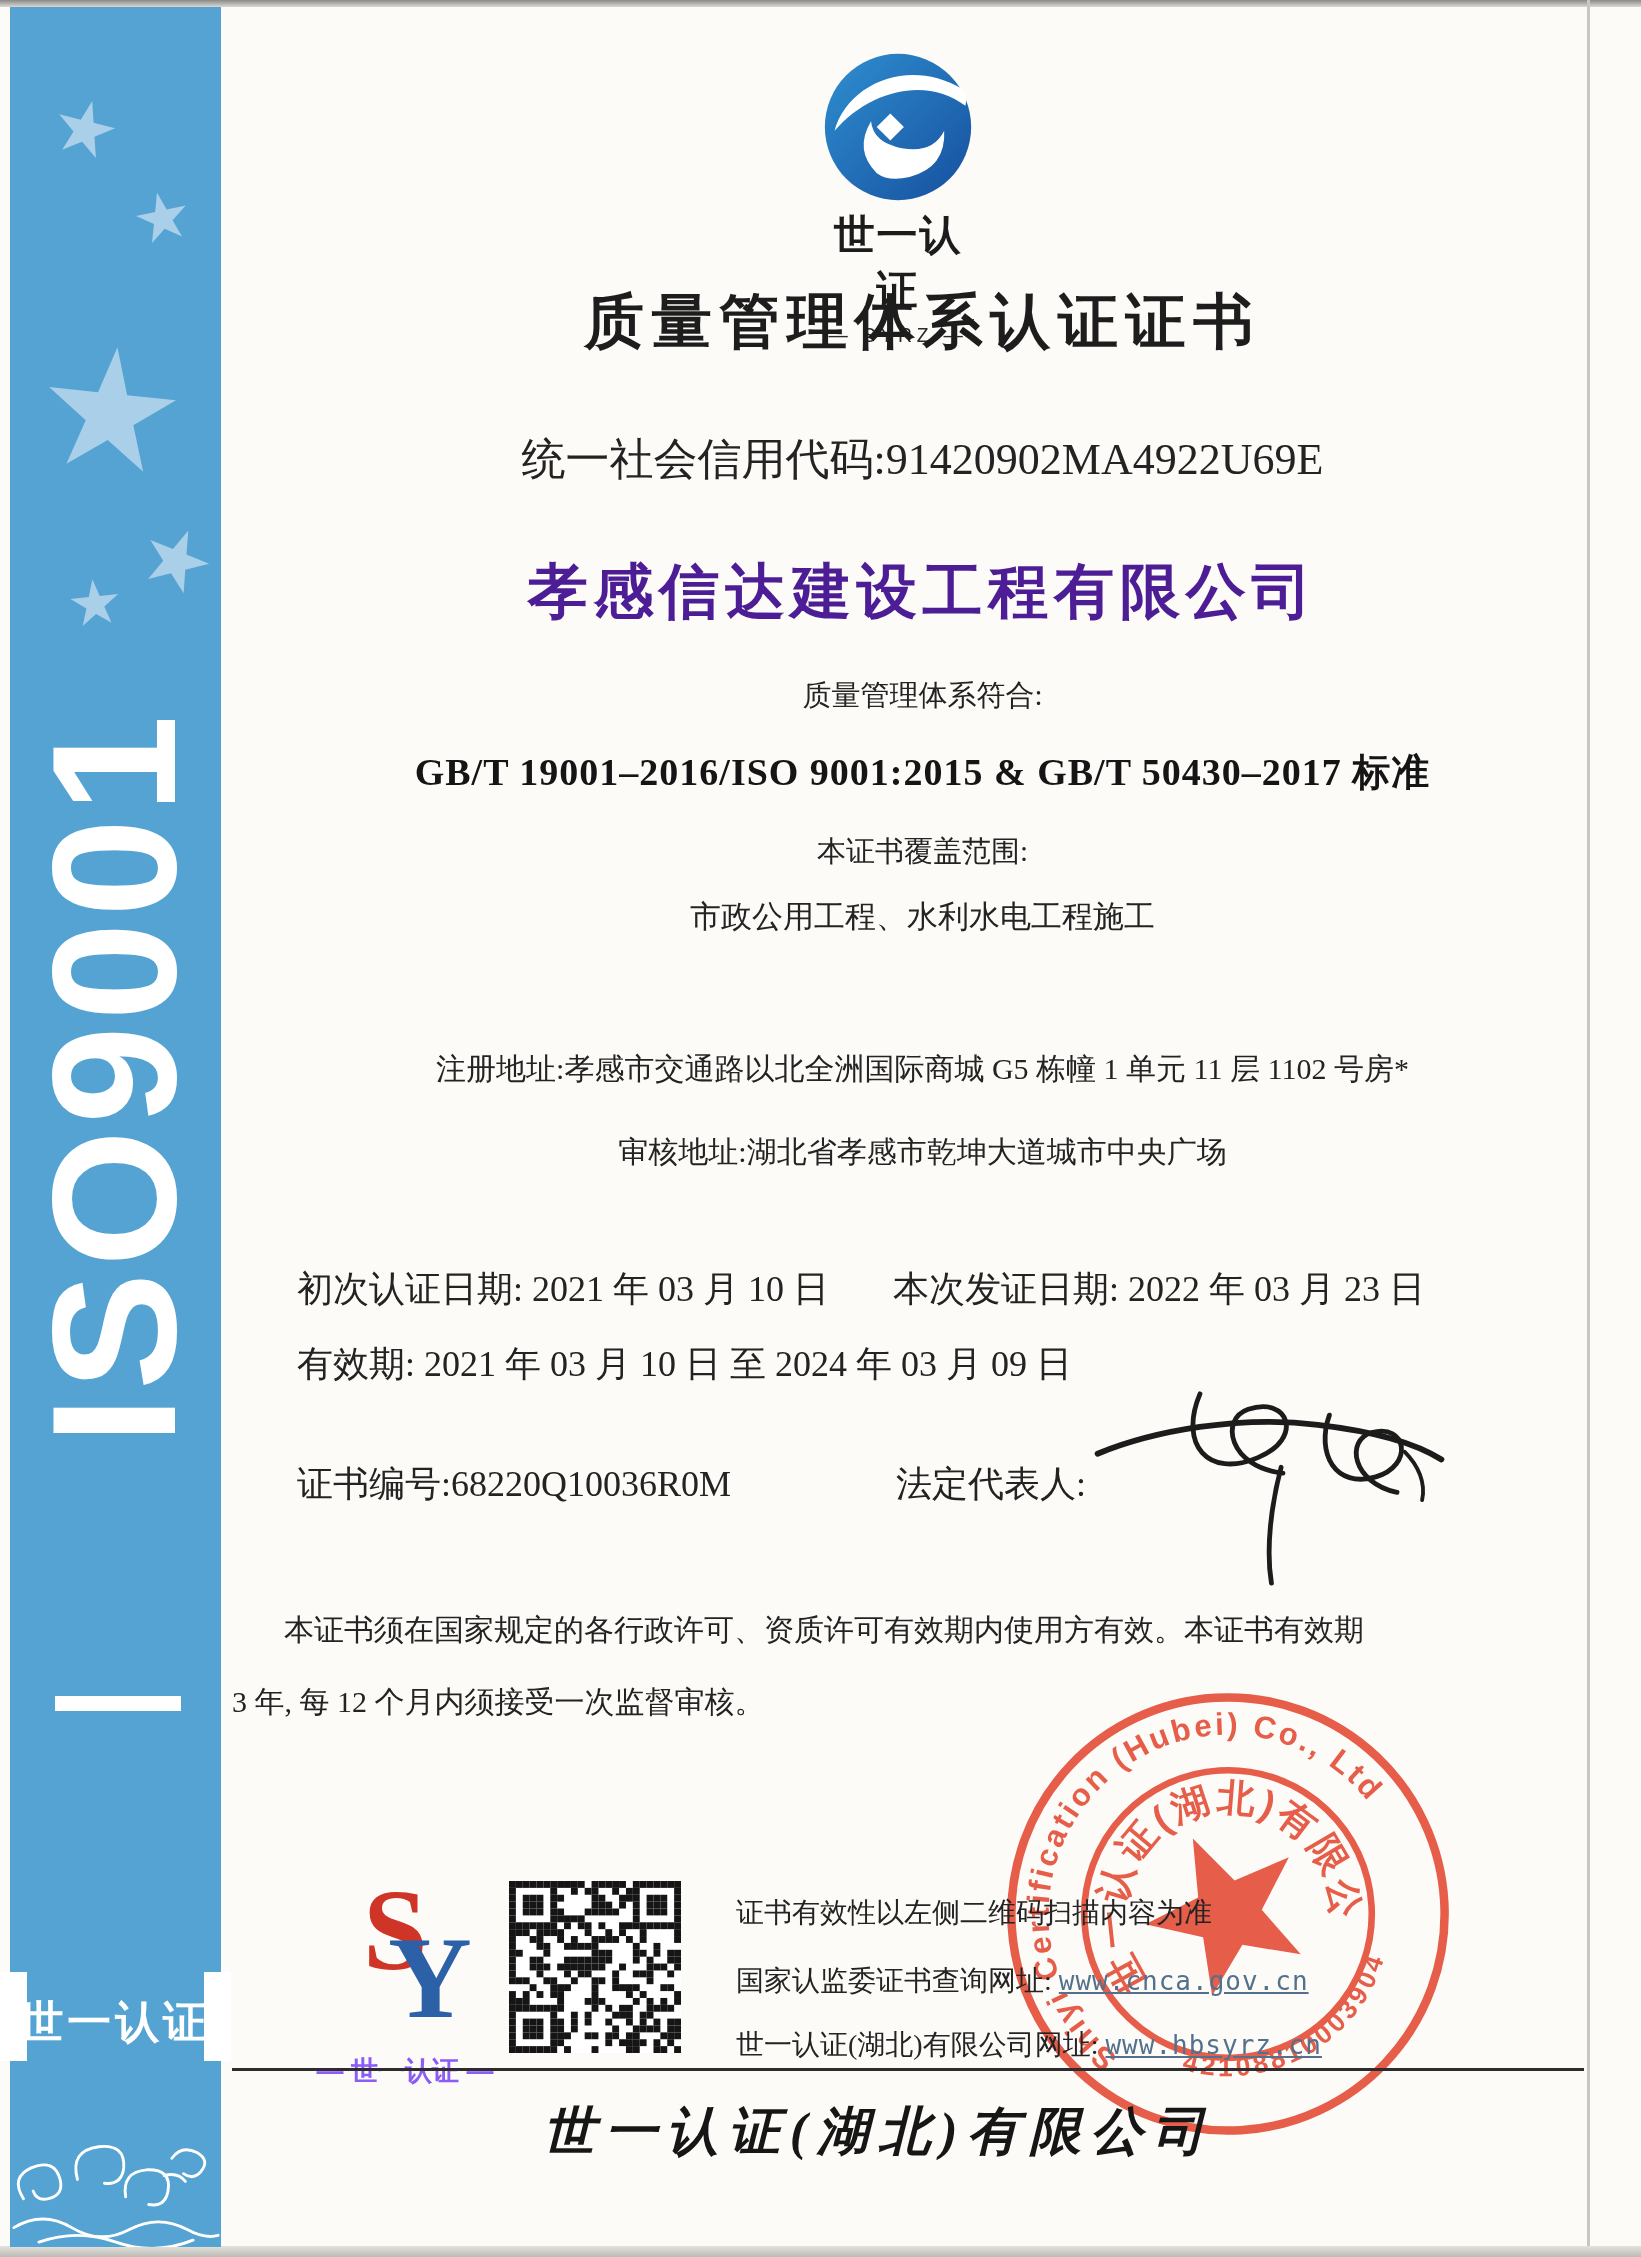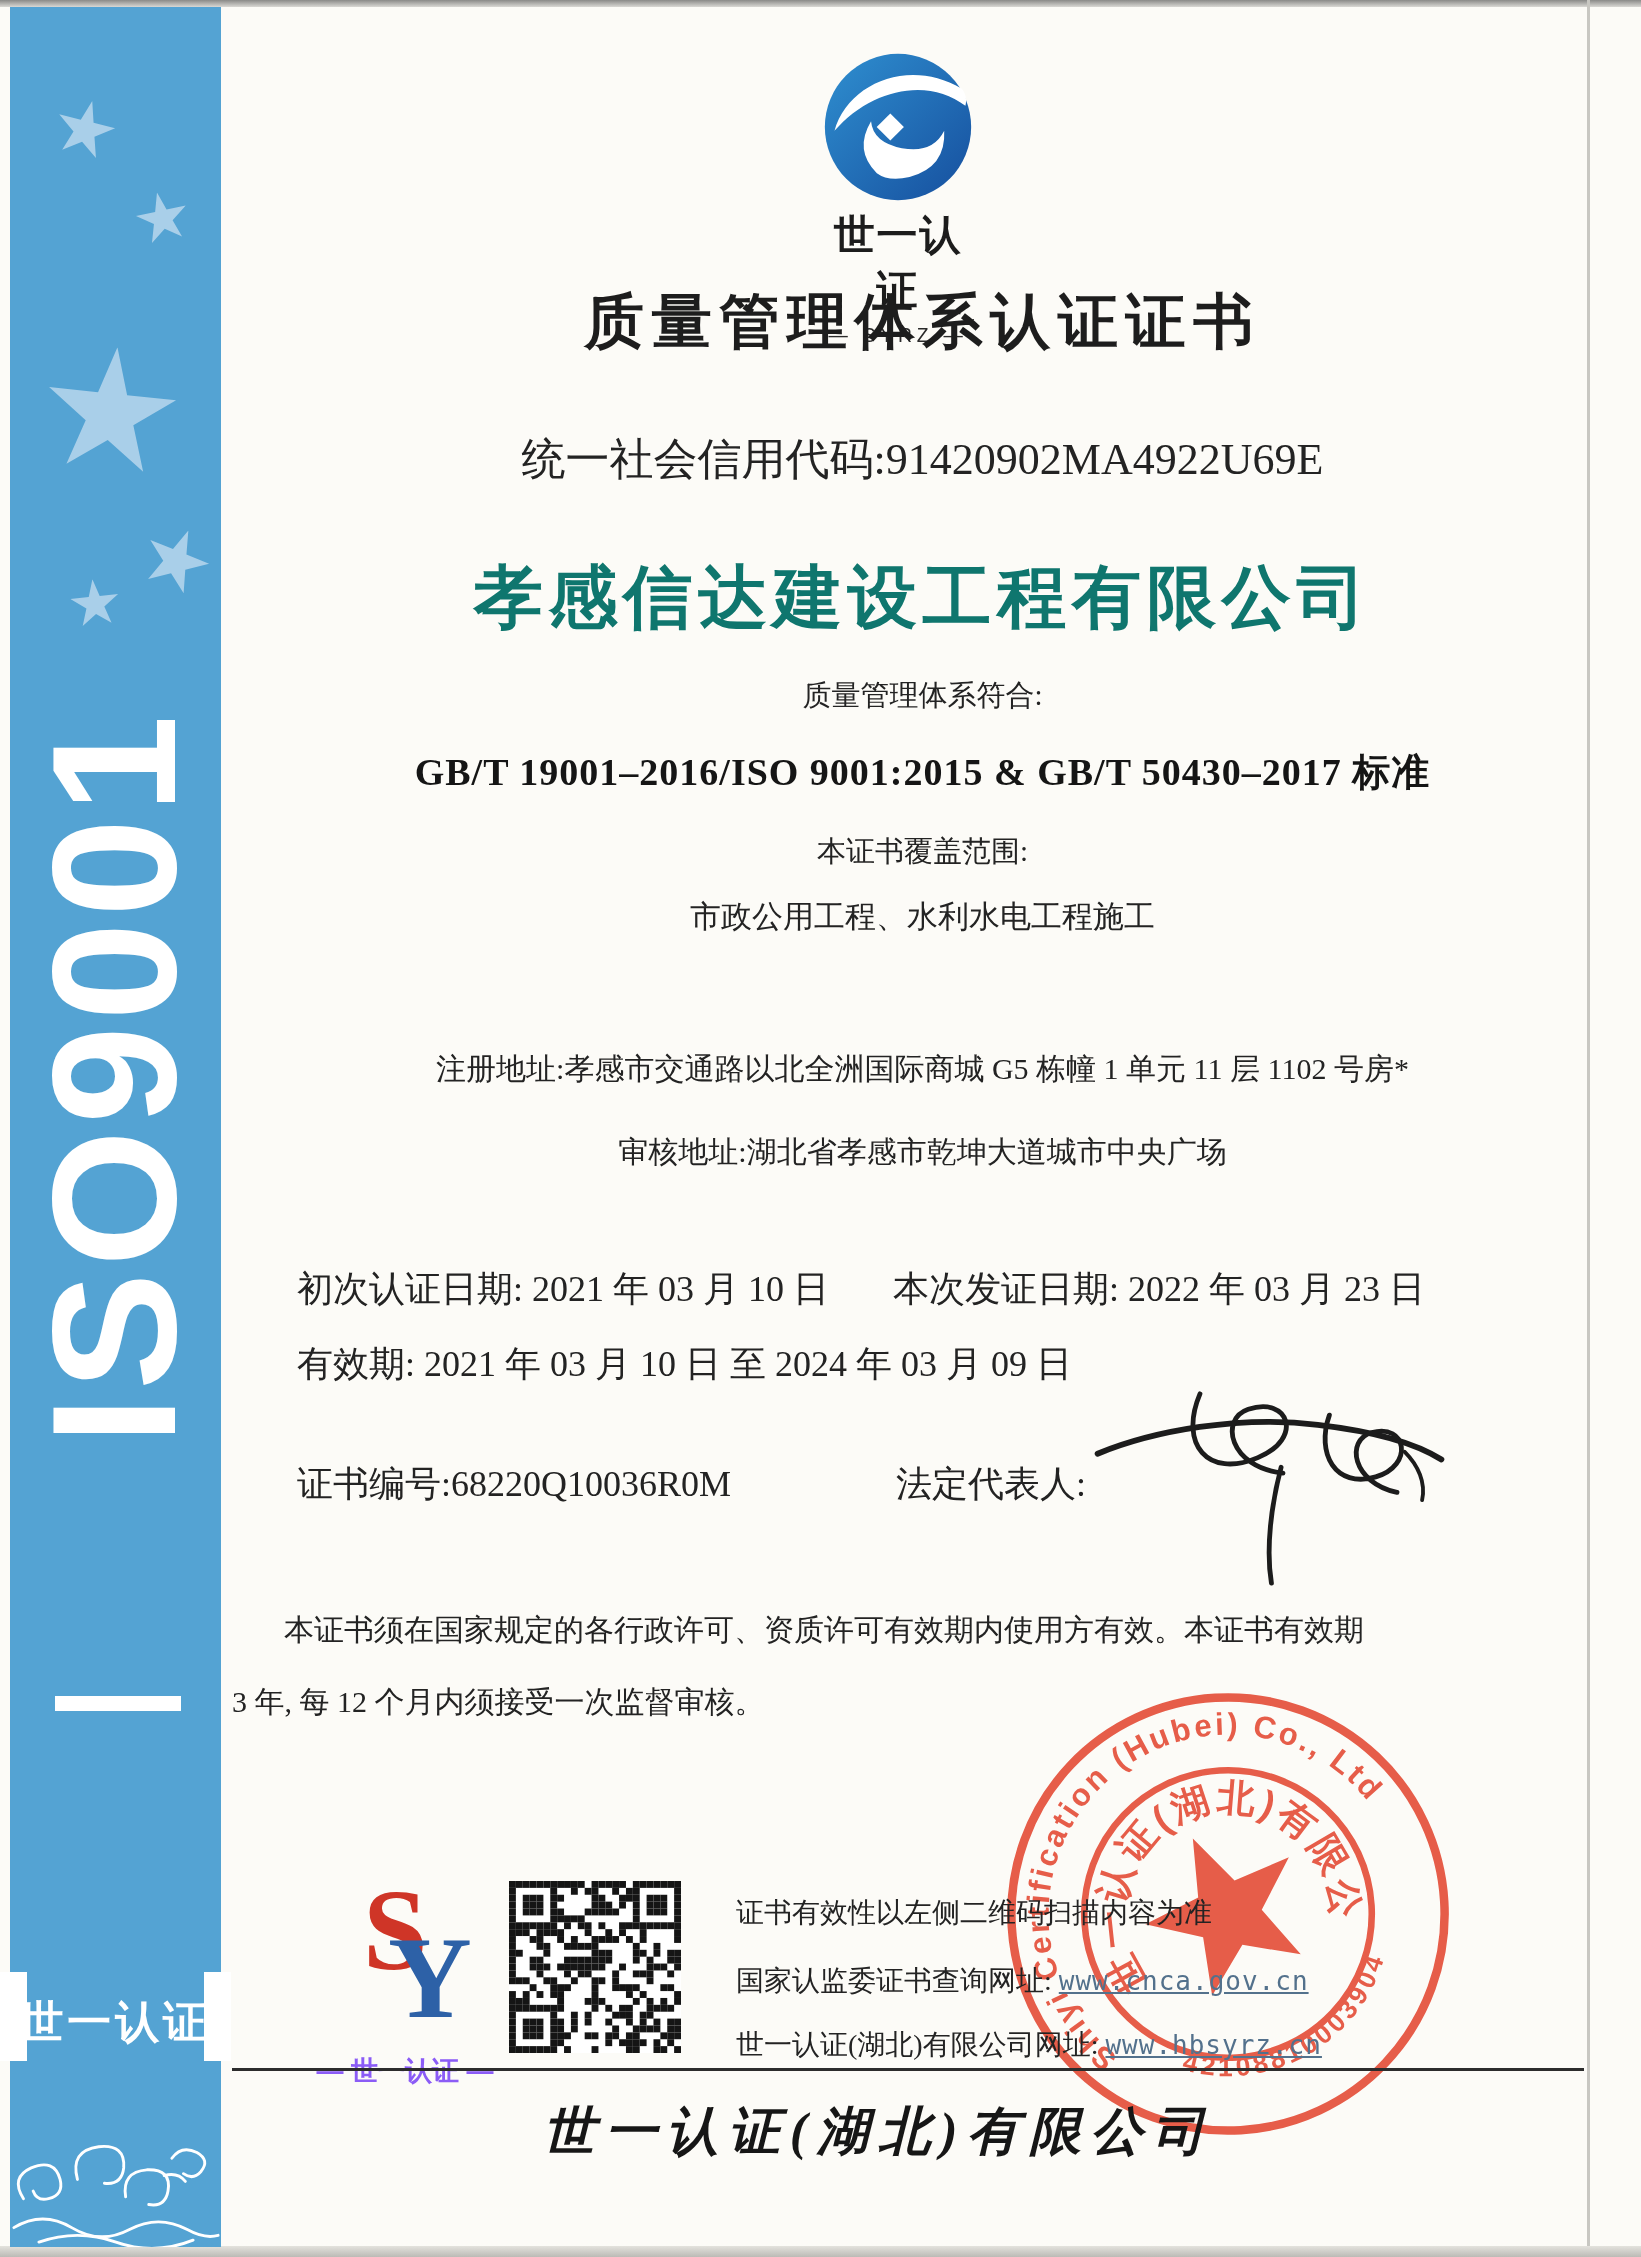--- a/index.html
+++ b/index.html
@@ -41,21 +41,21 @@
   .logo{position:absolute;left:816px;top:50px;width:164px;text-align:center;}
   .logo svg{display:block;margin:0 auto;}
   .logo-name{font-family:"Liberation Sans","DejaVu Sans",sans-serif;font-weight:bold;font-size:41px;color:#1c1c1c;letter-spacing:1.9px;margin-top:3.9px;}
   .logo-sub{font-family:"Liberation Sans","DejaVu Sans",sans-serif;font-weight:normal;font-size:19.3px;color:#2a2a2a;letter-spacing:4.8px;margin-top:7px;}
 
   
   .col{position:absolute;left:222px;width:1313px;text-align:center;padding-left:44px;}
   .title{top:282px;font-family:"Liberation Sans","DejaVu Sans",sans-serif;font-weight:bold;font-size:60px;letter-spacing:7.7px;color:#1d1d1d;}
   .credit{top:413px;font-size:44px;margin-top:17px;}
   .certify{top:480px;font-size:31px;}
-  .company{top:552px;font-family:"Liberation Sans","DejaVu Sans",sans-serif;font-weight:bold;font-size:69px;letter-spacing:5.8px;color:#0f766e;}
+  .company{top:552px;font-family:"Liberation Sans","DejaVu Sans",sans-serif;font-weight:bold;font-size:60px;letter-spacing:5.8px;color:#4c1d95;}
   .conform{top:676px;font-size:29px;}
   .standard{top:747px;font-weight:bold;font-size:38px;letter-spacing:1px;color:#151515;}
   .scope-label{top:832px;font-size:29px;}
   .scope{top:896px;font-size:31px;}
   .addr1{top:1049px;font-size:30px;}
   .addr2{top:1132px;font-size:30px;}
 
   .line{position:absolute;font-size:36px;white-space:nowrap;}
   .d1{left:297px;top:1265px;}
   .d2{left:893px;top:1265px;}

